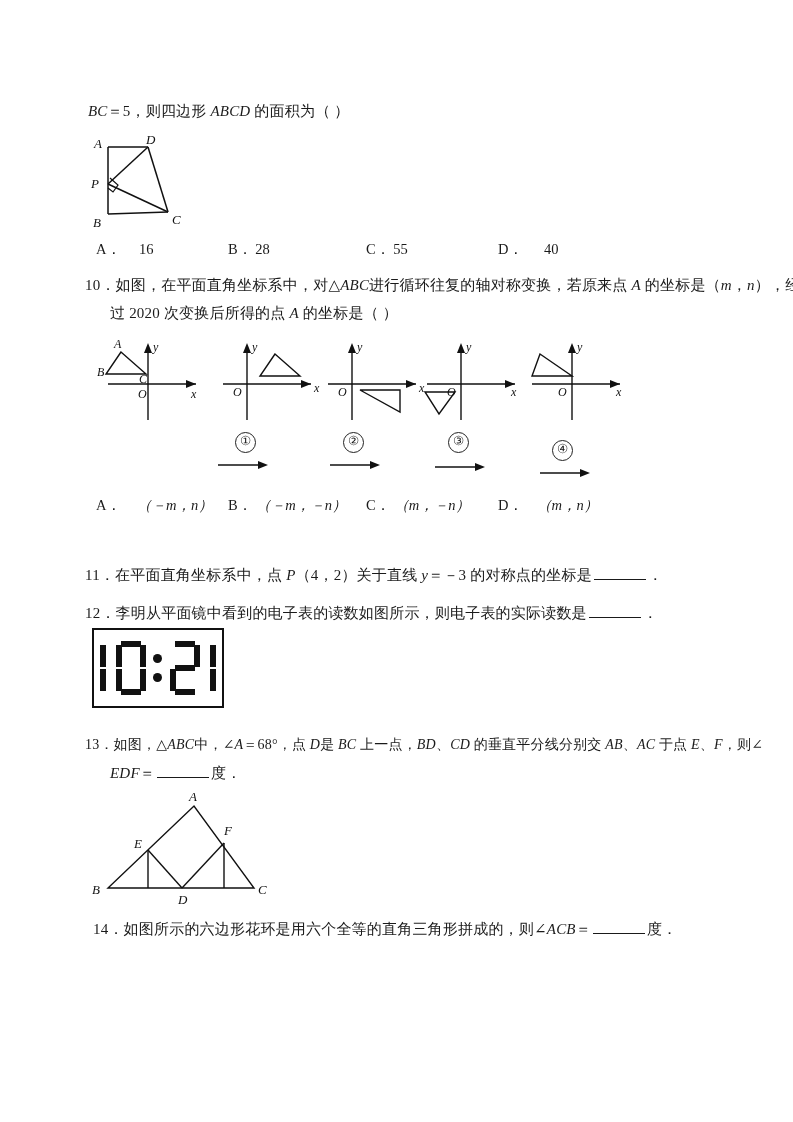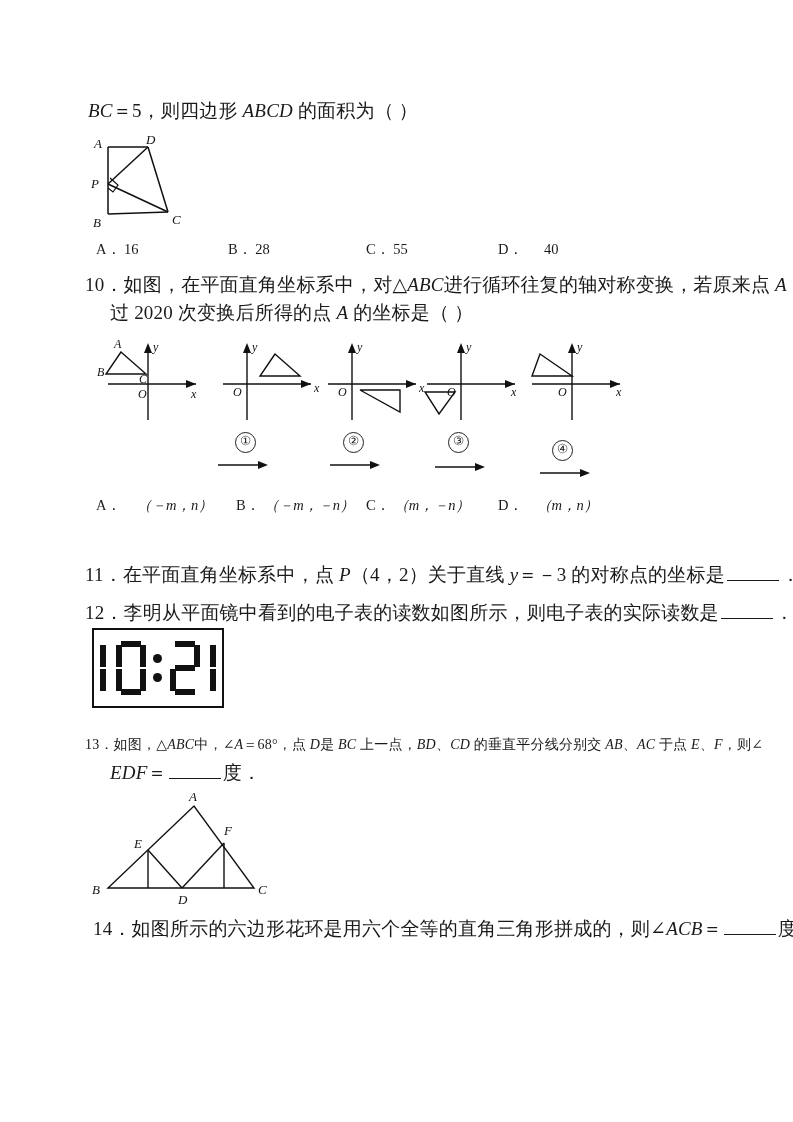--- a/index.html
+++ b/index.html
@@ -17,21 +17,21 @@
   }
   .page {
     position: absolute;
     left: 0; top: 0;
     width: 793px;
     height: 1122px;
   }
   
   .qline {
     position: absolute;
-    font-size: 19px;
+    font-size: 15px;
     line-height: 26px;
     white-space: nowrap;
     letter-spacing: 0.2px;
   }
   .it { font-style: italic; font-family: "Liberation Serif", serif; }
   .blank {
     display: inline-block;
     width: 52px;
     border-bottom: 1.4px solid #1a1a1a;
     margin: 0 2px;
@@ -160,21 +160,21 @@
       </g>
       <text class="lbl" x="6" y="16">A</text>
       <text class="lbl" x="58" y="12">D</text>
       <text class="lbl" x="3" y="56">P</text>
       <text class="lbl" x="5" y="95">B</text>
       <text class="lbl" x="84" y="92">C</text>
     </svg>
   </div>
 
   <div class="opt-row" style="left:0px; top:240px; width:793px;">
-    <span class="opt" style="left:96px;"><span>A．</span><span style="margin-left:3px">16</span></span>
+    <span class="opt" style="left:96px;"><span>A．</span><span style="margin-left:18px">16</span></span>
     <span class="opt" style="left:228px;"><span>B．</span><span style="margin-left:3px">28</span></span>
     <span class="opt" style="left:366px;"><span>C．</span><span style="margin-left:3px">55</span></span>
     <span class="opt" style="left:498px;"><span>D．</span><span style="margin-left:21px">40</span></span>
   </div>
 
   <div class="qline" style="left:85px; top:272px;">
     <span>10．</span><span>如图，在平面直角坐标系中，对△</span><span class="it">ABC</span><span>进行循环往复的轴对称变换，若原来点 </span><span class="it">A</span><span> 的坐标是（</span><span class="it">m</span><span>，</span><span class="it">n</span><span>），经</span>
   </div>
   <div class="qline" style="left:110px; top:300px;">
     <span>过 2020 次变换后所得的点 </span><span class="it">A</span><span> 的坐标是（      ）</span>
@@ -287,21 +287,21 @@
   </div>
   <div class="fig" style="left:540px; top:466px;">
     <svg width="52" height="14" viewBox="0 0 52 14">
         <line x1="0" y1="7" x2="42" y2="7" stroke="#111" stroke-width="1.6"></line>
         <polygon points="50,7 40,3 40,11" fill="#111"></polygon>
       </svg>
   </div>
 
   <div class="opt-row" style="left:0px; top:496px; width:793px;">
     <span class="opt" style="left:96px;"><span>A．</span><span class="it" style="margin-left:16px">（－m，n）</span></span>
-    <span class="opt" style="left:236px;"><span>B．</span><span class="it" style="margin-left:4px">（－m，－n）</span></span>
+    <span class="opt" style="left:228px;"><span>B．</span><span class="it" style="margin-left:4px">（－m，－n）</span></span>
     <span class="opt" style="left:366px;"><span>C．</span><span class="it" style="margin-left:4px">（m，－n）</span></span>
     <span class="opt" style="left:498px;"><span>D．</span><span class="it" style="margin-left:14px">（m，n）</span></span>
   </div>
 
 
   <div class="qline" style="left:85px; top:562px;">
     <span>11．</span><span>在平面直角坐标系中，点 </span><span class="it">P</span><span>（4，2）关于直线 </span><span class="it">y</span><span>＝－3 的对称点的坐标是</span><span class="blank"></span><span>．</span>
   </div>
 
   <div class="qline" style="left:85px; top:600px;">

